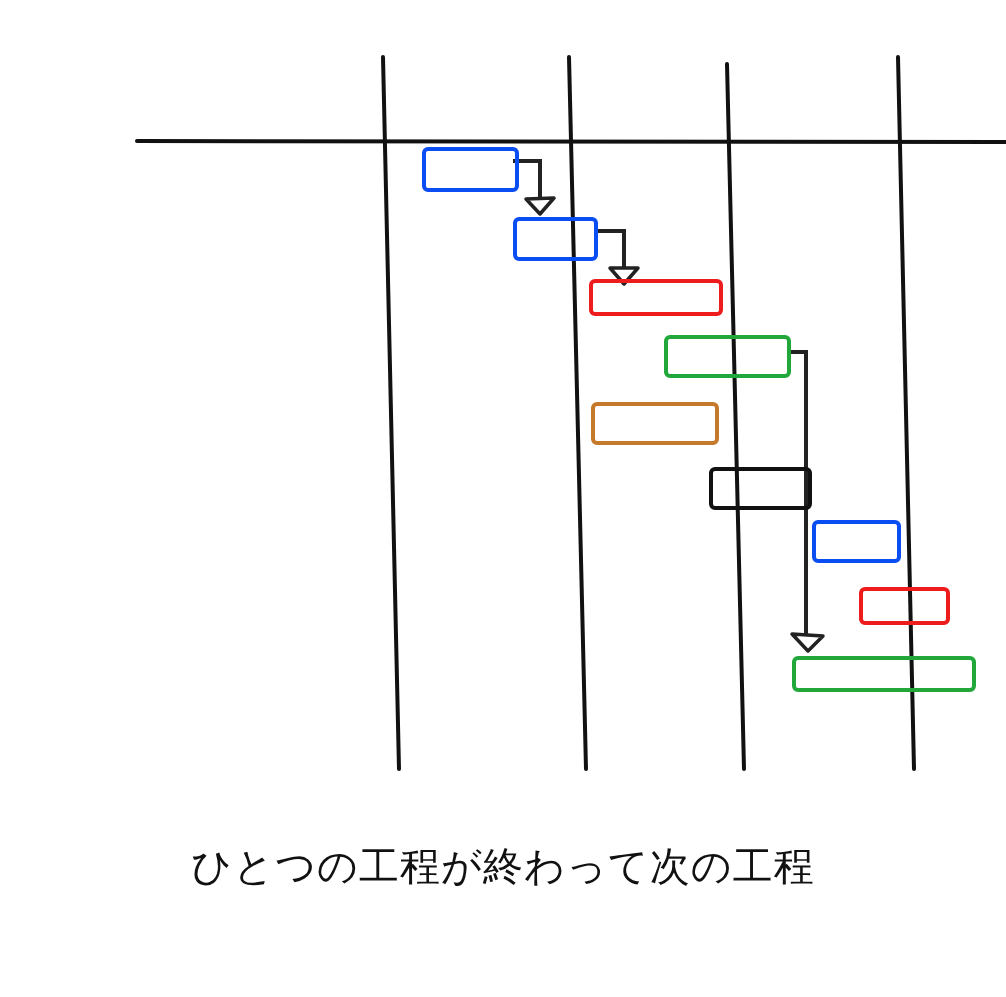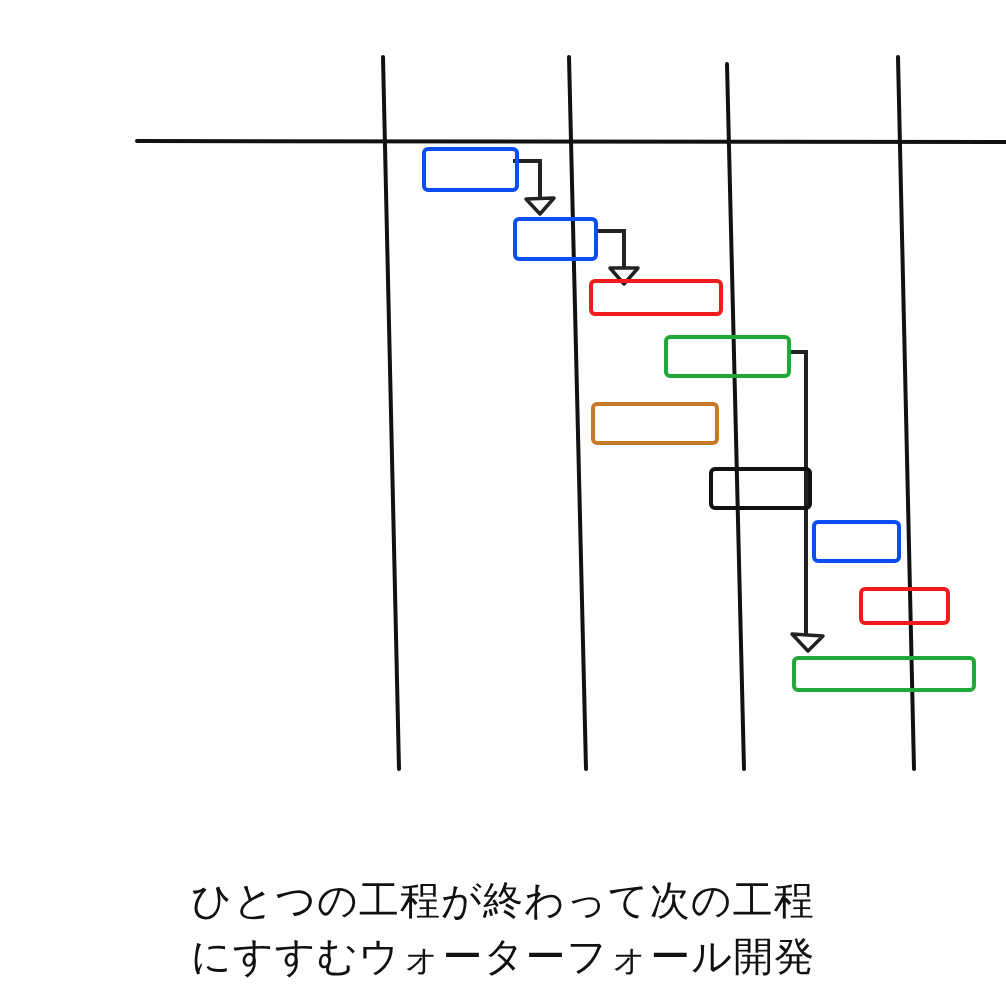--- a/index.html
+++ b/index.html
@@ -4,21 +4,20 @@
   <style>
     html, body { margin: 0; padding: 0; background: #ffffff; }
     body { width: 1006px; height: 997px; position: relative; overflow: hidden; }
     #canvas { position: absolute; left: 0; top: 0; width: 1006px; height: 997px; }
     .caption {
       position: absolute; left: 0; width: 1006px; top: 838px;
       text-align: center;
       font-family: "DejaVu Sans", "Liberation Sans", sans-serif;
       font-size: 40px; line-height: 56px; color: #111111;
       letter-spacing: 1px;
-      margin-top: 34px;
     }
     .caption div { display: block; }
   </style>
 </head>
 <body>
 
 <svg id="canvas" xmlns="http://www.w3.org/2000/svg" width="1006" height="997" viewBox="0 0 1006 997">
   <g id="axes" fill="none" stroke="#111111" stroke-width="4" stroke-linecap="round">
       <line x1="137" y1="141" x2="1006" y2="142"></line>
       <line x1="383" y1="57" x2="399" y2="769"></line>
@@ -42,14 +41,13 @@
       <rect x="593" y="404" width="124" height="39" rx="4" ry="4" stroke="#c47a2a"></rect>
       <rect x="711" y="469" width="99" height="39" rx="4" ry="4" stroke="#111111"></rect>
       <rect x="814" y="522" width="85" height="39" rx="4" ry="4" stroke="#0a4df2"></rect>
       <rect x="861" y="589" width="87" height="34" rx="4" ry="4" stroke="#ee1c1c"></rect>
       <rect x="794" y="658" width="180" height="32" rx="4" ry="4" stroke="#22a83a"></rect>
     </g>
 </svg>
 
 <div class="caption">
   <div>ひとつの工程が終わって次の工程</div>
-  <div>にすすむウォーターフォール開発</div>
 </div>
 
 </body></html>

